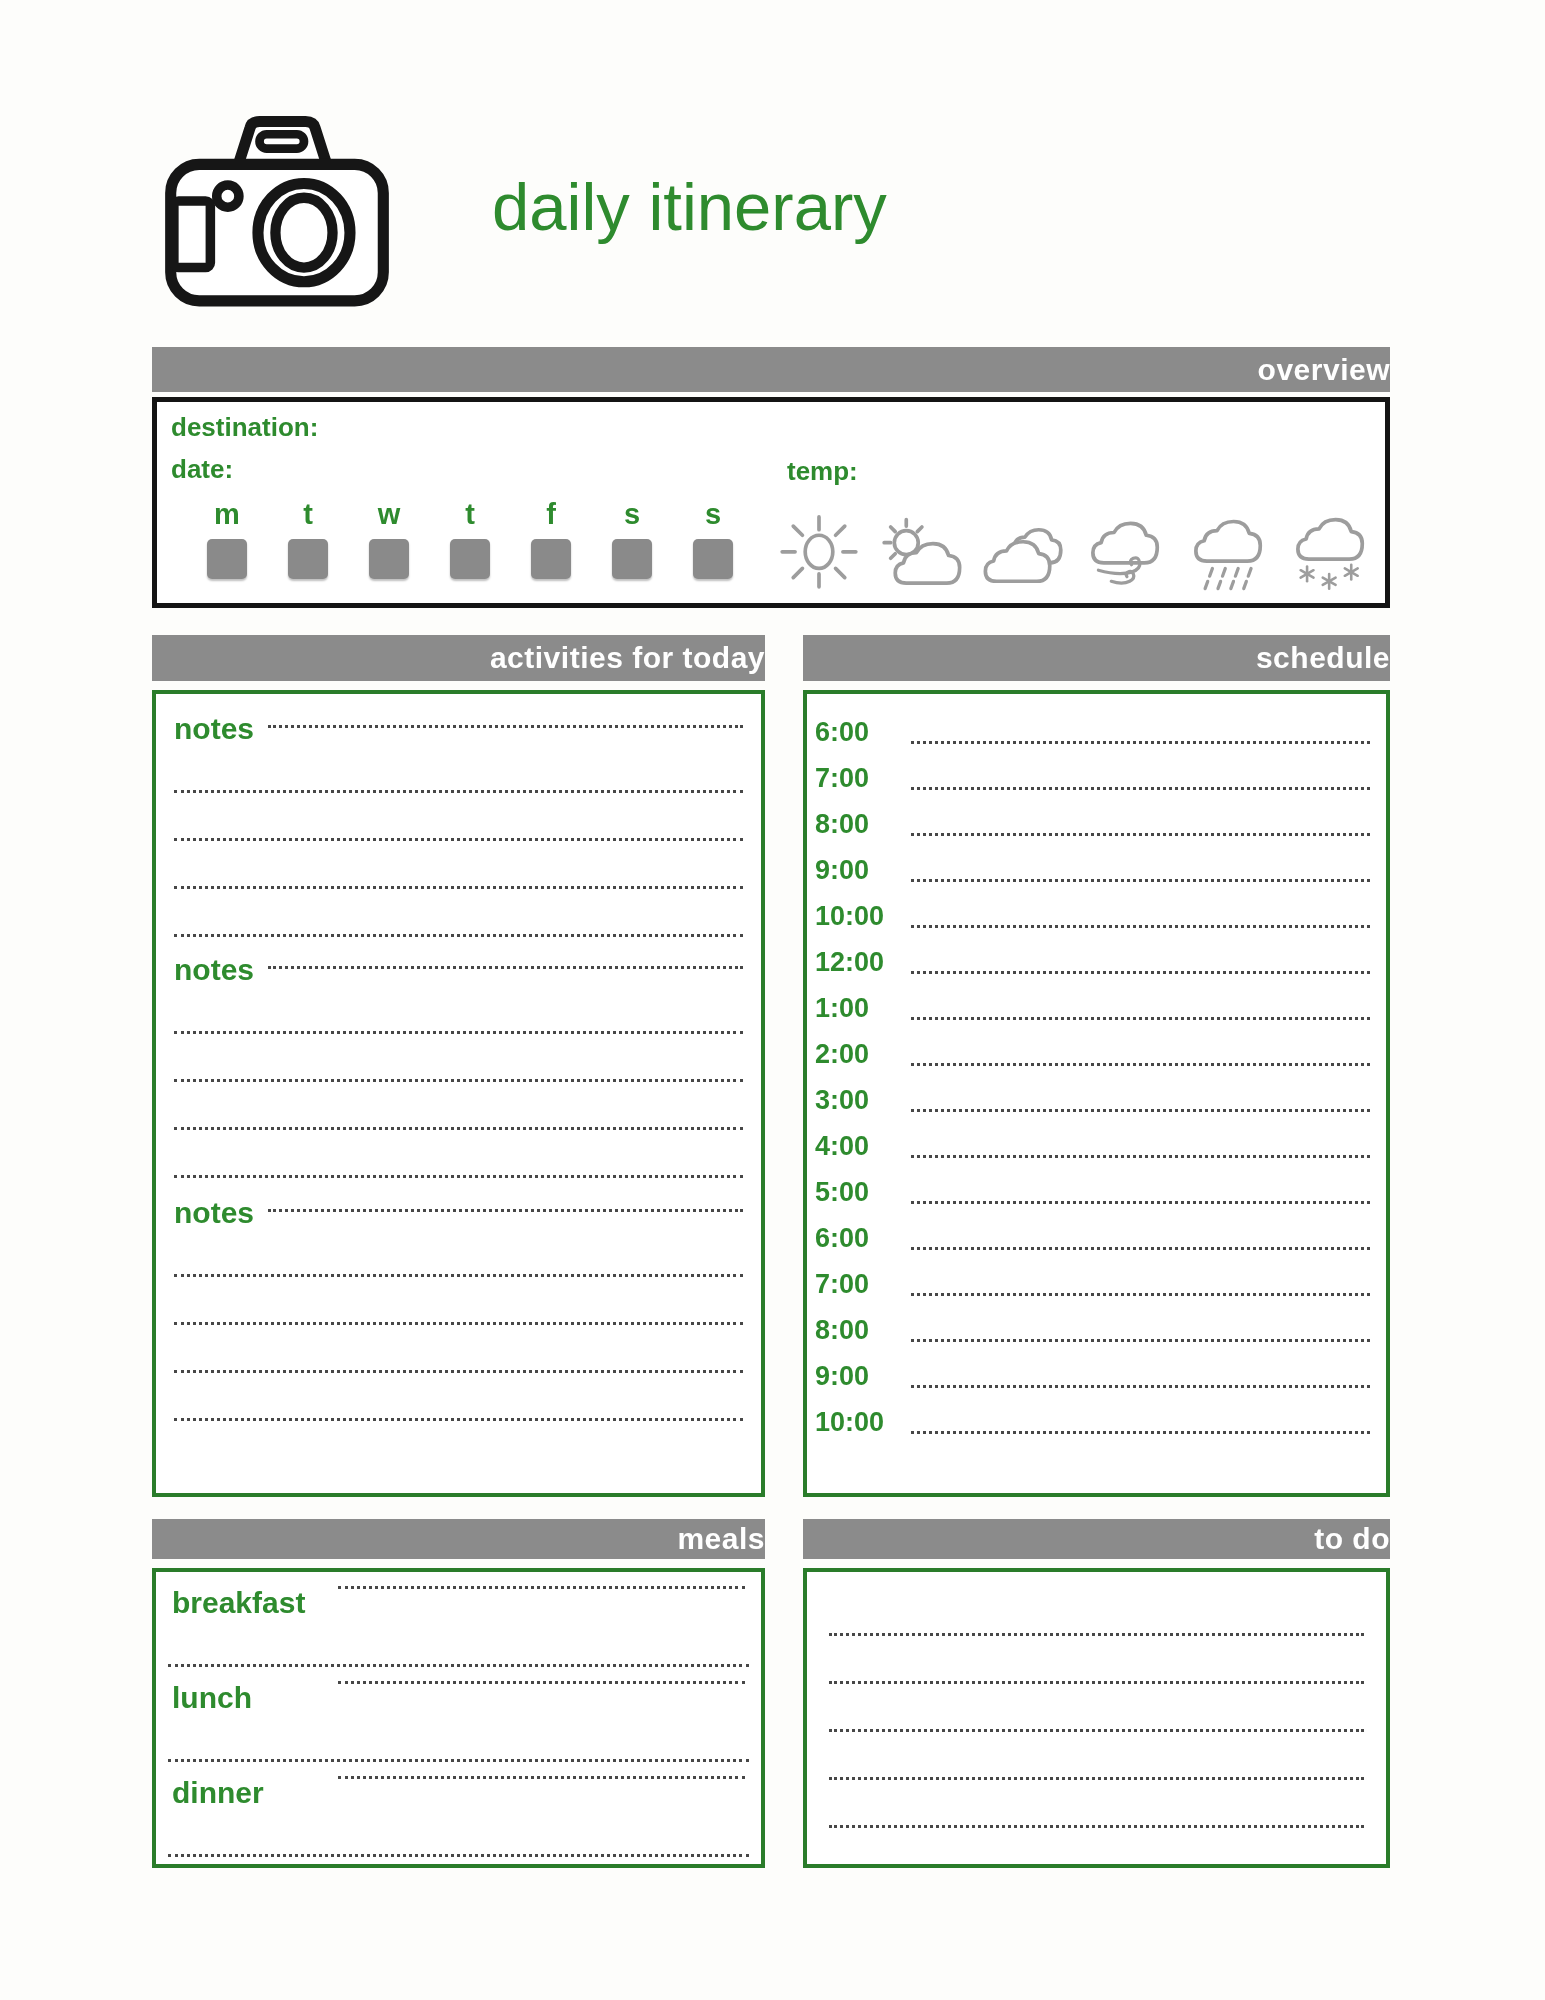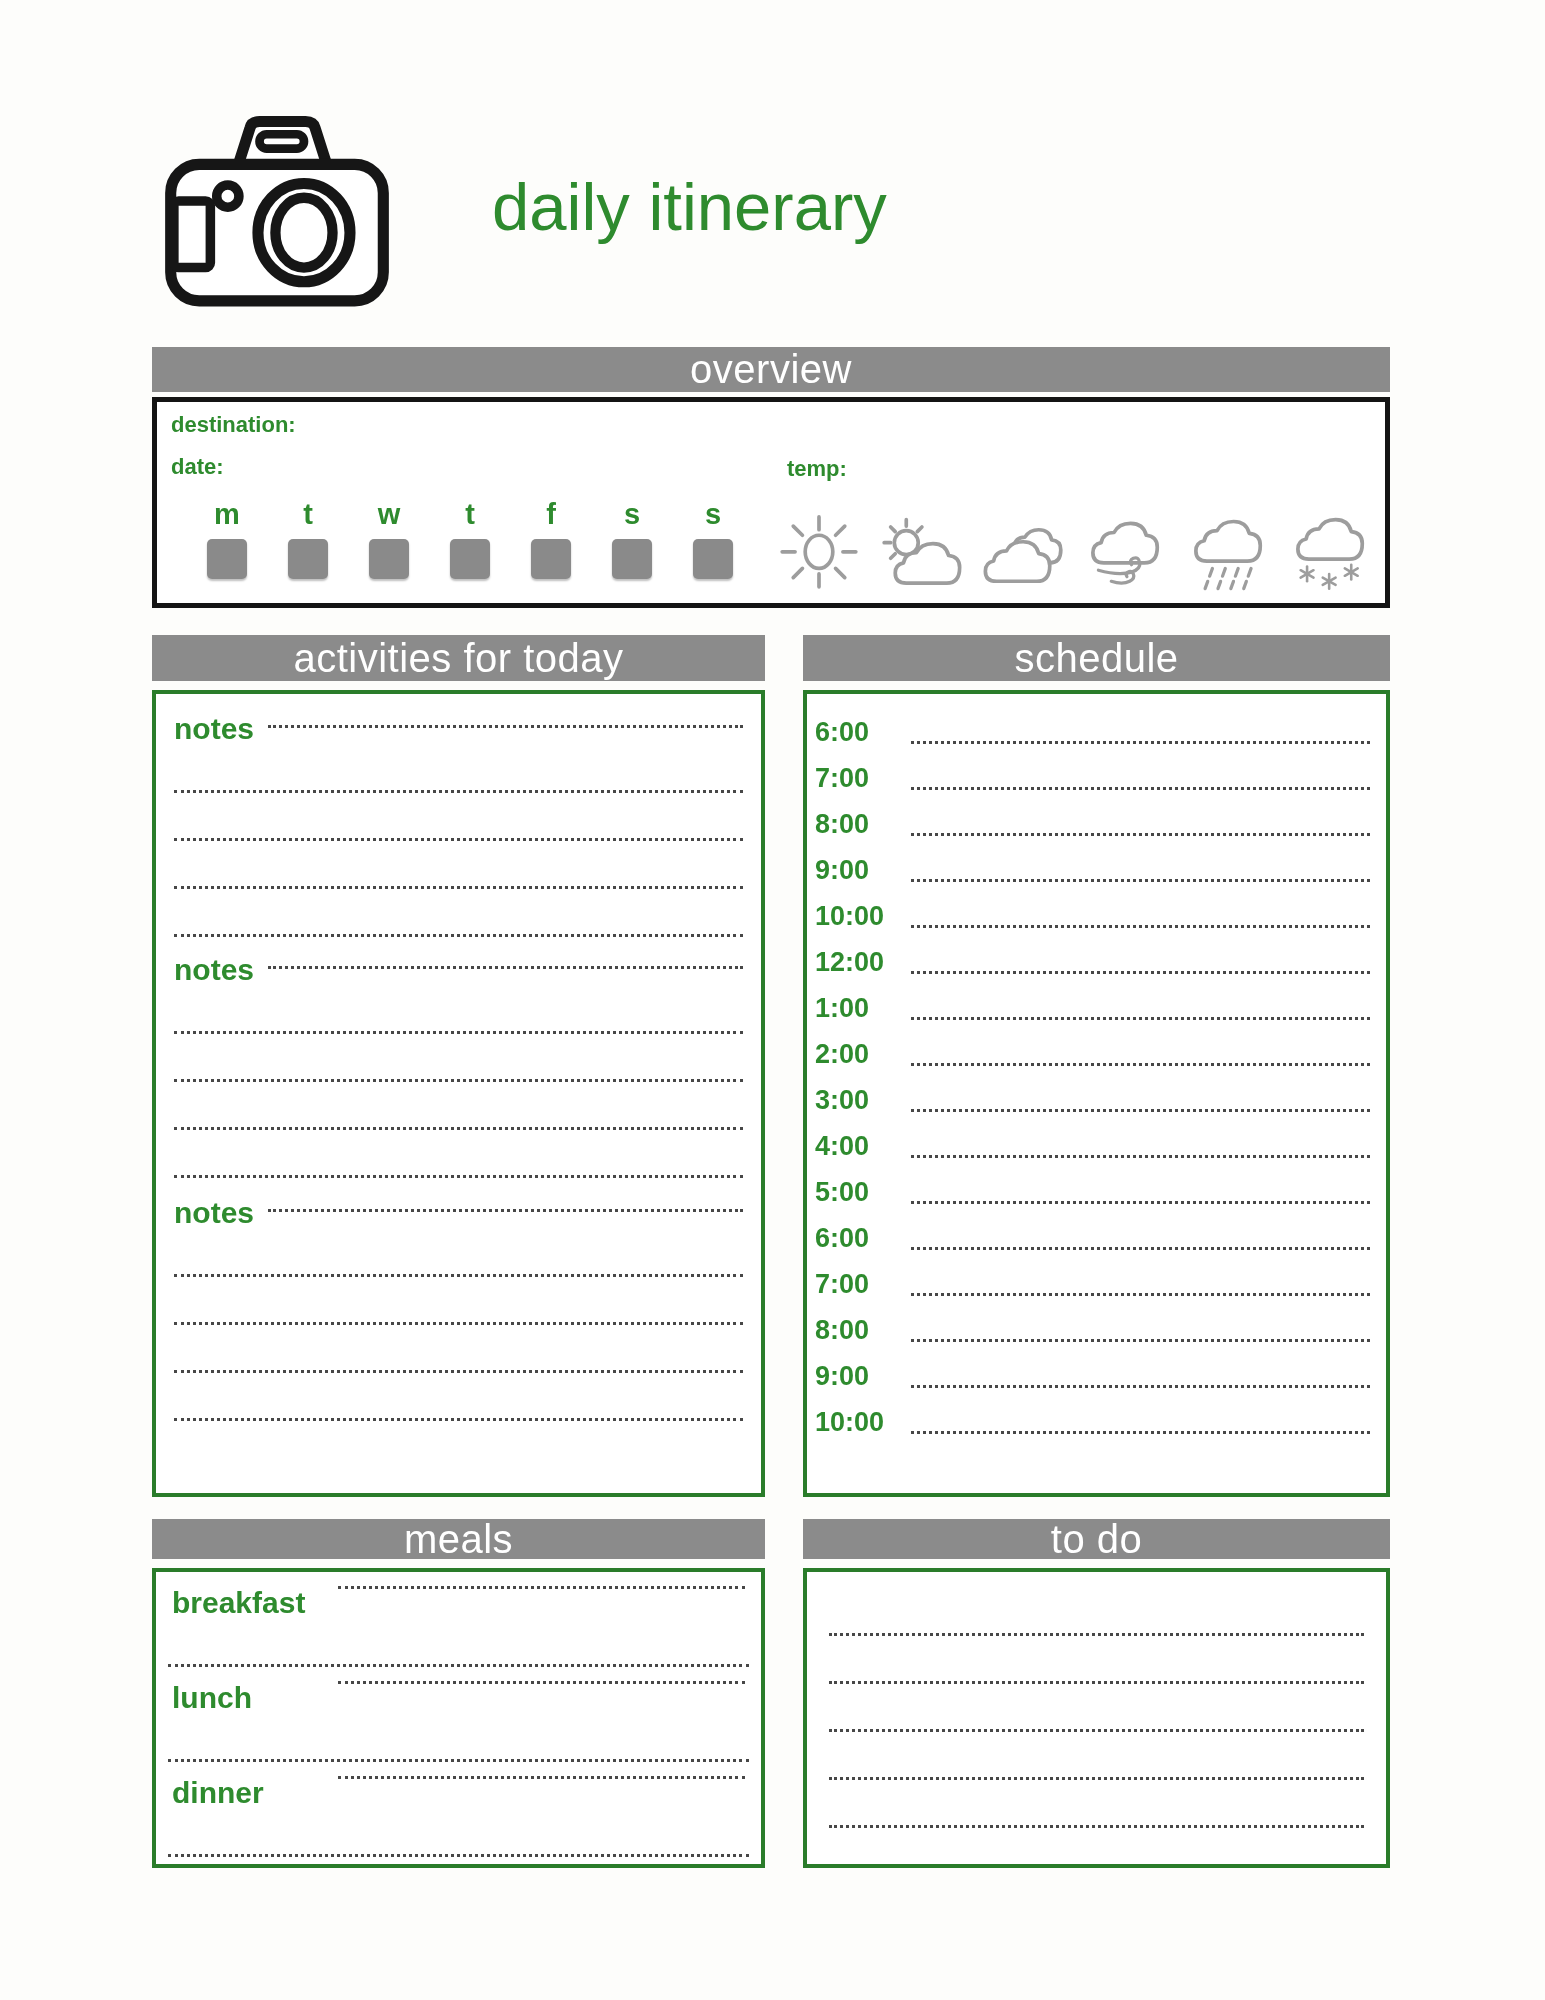--- a/index.html
+++ b/index.html
@@ -14,32 +14,32 @@
   *{box-sizing:border-box;margin:0;padding:0;}
   body{background:#ffffff;font-family:"Liberation Sans",sans-serif;}
   .page{position:relative;width:1545px;height:2000px;background:#fdfdfb;overflow:hidden;}
 
   
   .camera{position:absolute;left:158px;top:106px;width:238px;height:212px;}
   .page-title{position:absolute;left:492px;top:168px;width:650px;color:var(--green);
     font-size:67px;font-weight:400;letter-spacing:0px;white-space:nowrap;}
 
   
-  .bar{position:absolute;background:var(--bar-gray);color:#ffffff;font-size:40px;
-    display:flex;align-items:center;justify-content:center;letter-spacing:.5px;}
+  .bar{position:absolute;background:var(--bar-gray);color:#ffffff;font-size:30px;
+    display:flex;align-items:center;justify-content:flex-end;letter-spacing:.5px;font-weight:bold;}
   .bar-overview{left:152px;top:347px;width:1238px;height:45px;}
   .bar-activities{left:152px;top:635px;width:613px;height:46px;}
   .bar-schedule{left:803px;top:635px;width:587px;height:46px;}
   .bar-meals{left:152px;top:1519px;width:613px;height:40px;}
   .bar-todo{left:803px;top:1519px;width:587px;height:40px;}
 
   
   .overview-box{position:absolute;left:152px;top:397px;width:1238px;height:211px;
     border:5px solid var(--ink);background:#ffffff;}
-  .ov-label{position:absolute;color:var(--green);font-size:22px;font-weight:700;}
+  .ov-label{position:absolute;color:var(--green);font-size:26px;font-weight:700;}
   .lbl-destination{left:14px;top:10px;}
   .lbl-date{left:14px;top:52px;}
   .lbl-temp{left:630px;top:54px;}
   .days-row{position:absolute;left:50px;top:98px;display:flex;}
   .day-cell{width:40px;margin-right:41px;text-align:center;}
   .day-letter{color:var(--green);font-size:29px;font-weight:700;line-height:1;margin-bottom:10px;}
   .day-box{width:40px;height:40px;background:var(--sq-gray);border-radius:5px;
     box-shadow:0 2px 2px rgba(0,0,0,.25);}
   .weather-row{position:absolute;left:616px;right:8px;bottom:5px;display:flex;
     justify-content:space-between;align-items:flex-end;}

